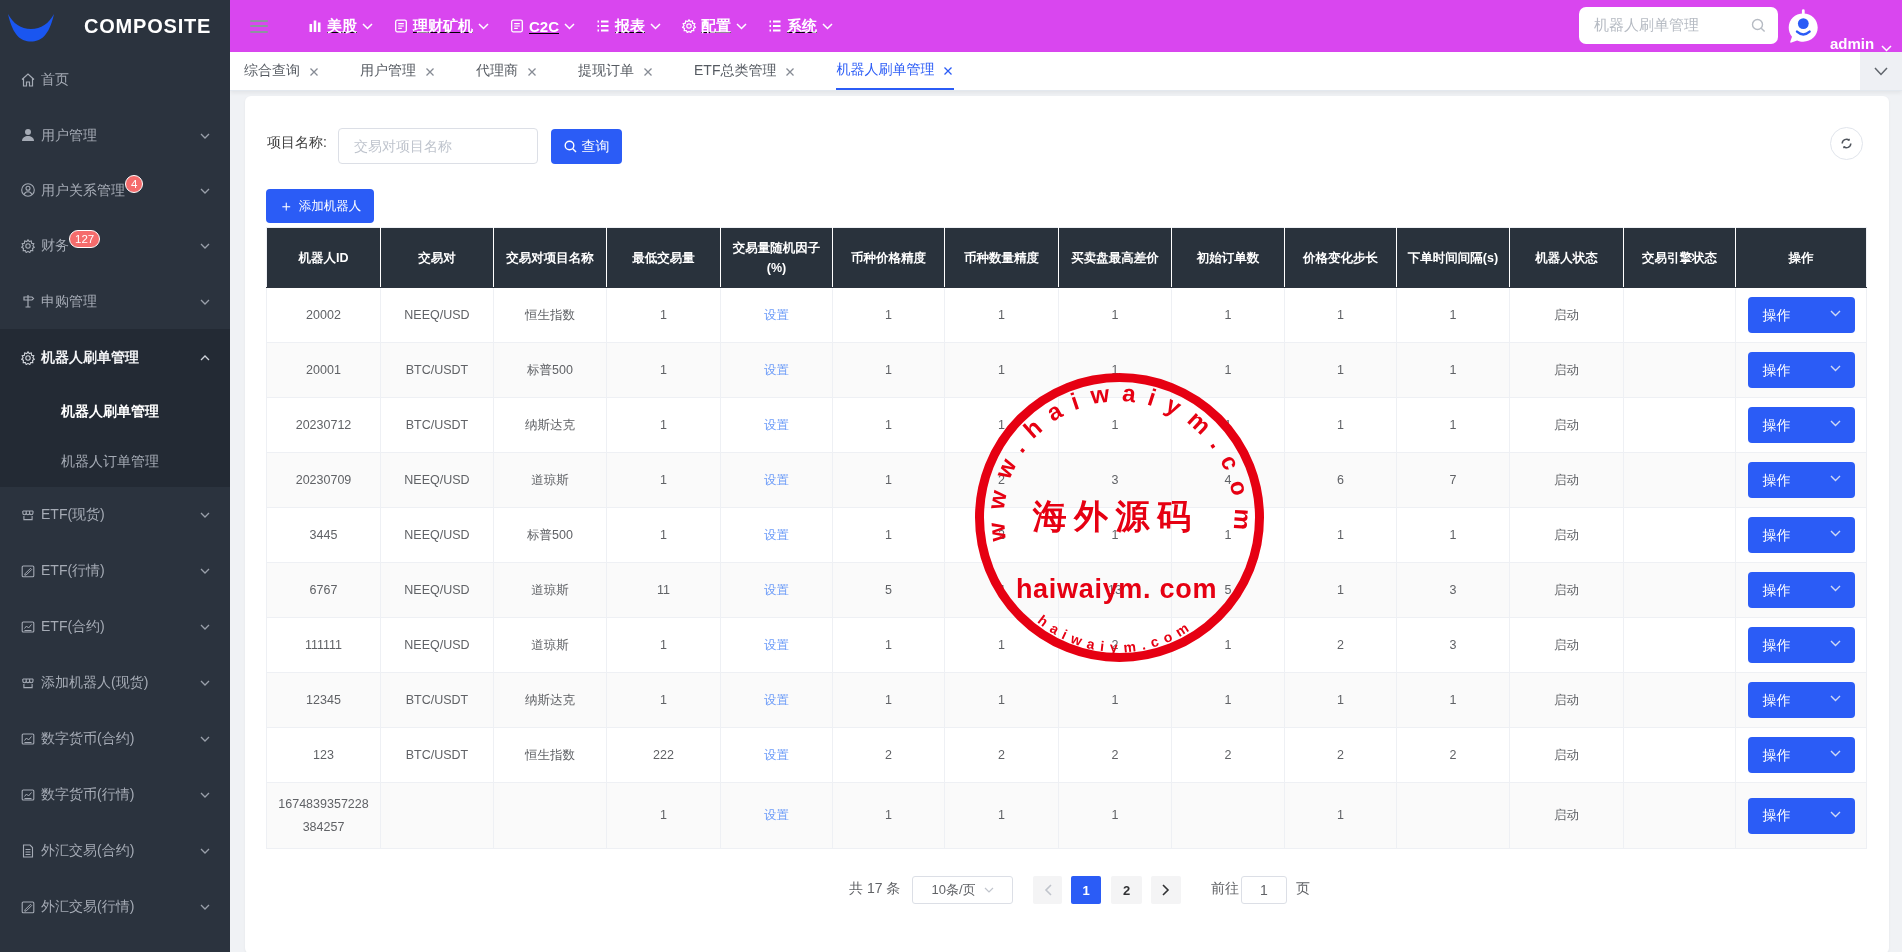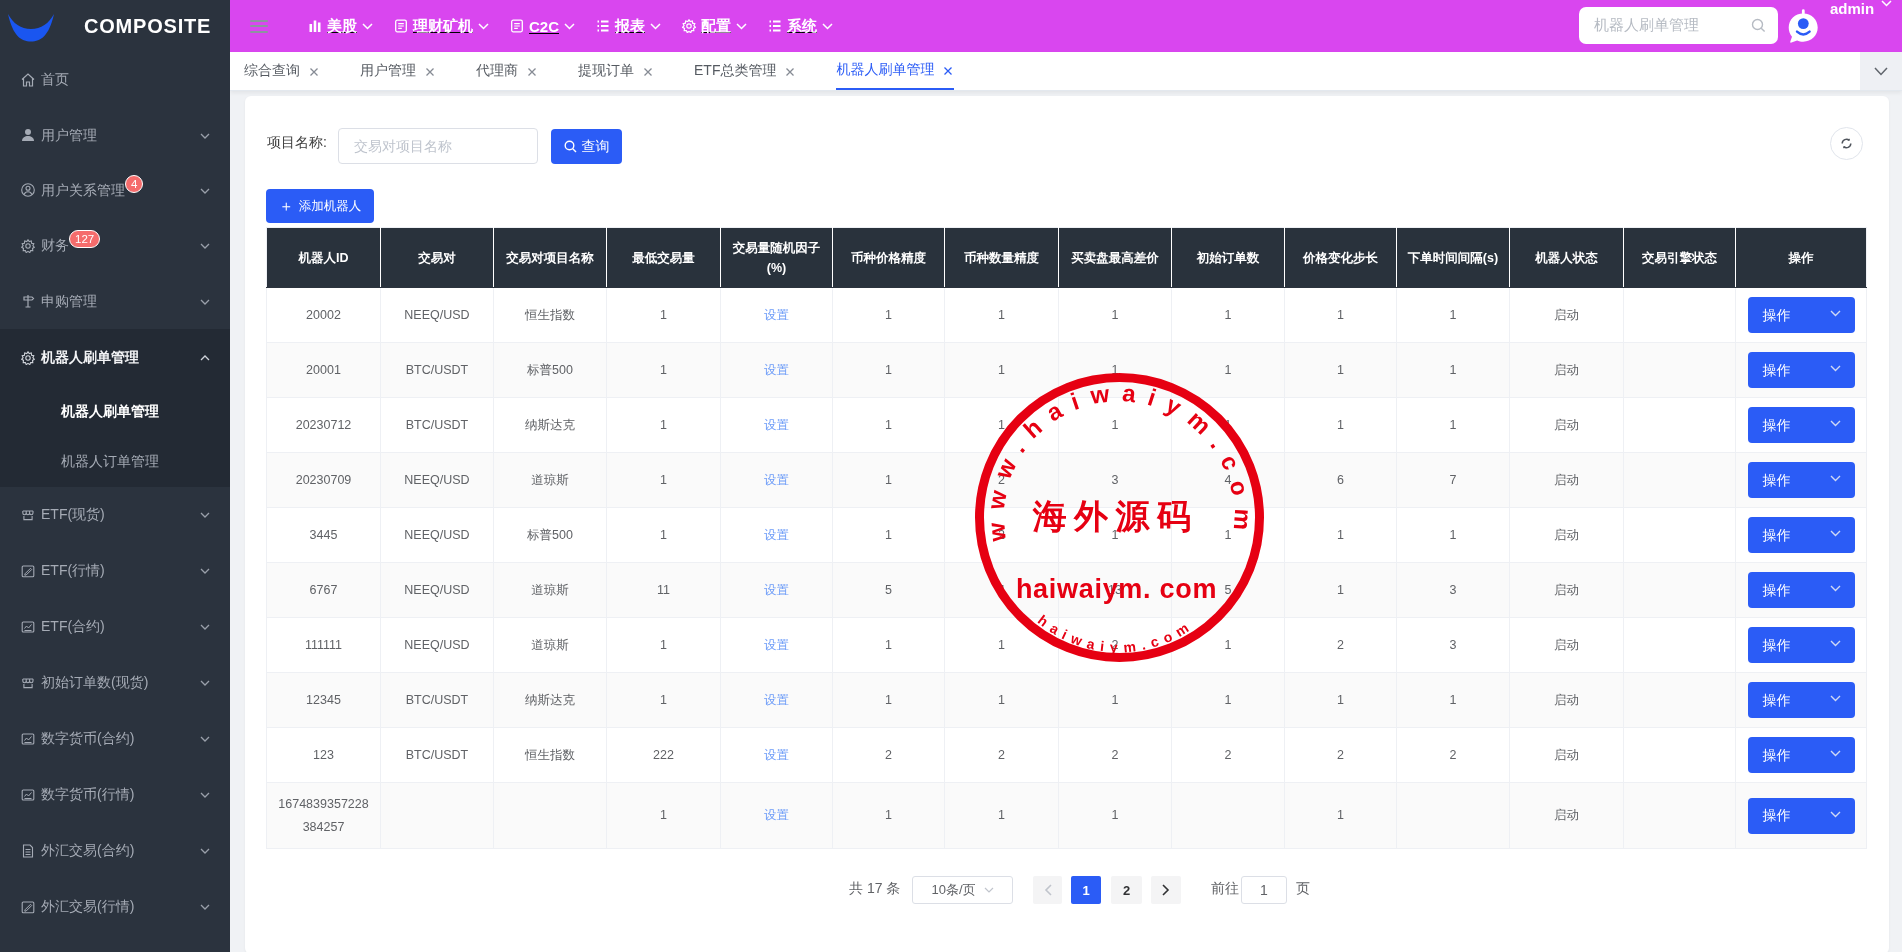--- a/index.html
+++ b/index.html
@@ -27,21 +27,21 @@
   #topbar { position:absolute; left:230px; top:0; width:1672px; height:52px; background:#d946ef; display:flex; align-items:center;text-decoration:underline; }
   #hamb { width:18px; height:13px; margin-left:20px; display:flex; flex-direction:column; justify-content:space-between; }
   #hamb i { display:block; height:2px; background:#8d93a0; border-radius:1px; }
   .tm { display:flex; align-items:center; color:#fff; font-size:15px; font-weight:bold; margin-right:21px; }
   .tm .tic { width:14px; height:14px; margin-right:5px; }
   .tm .car { margin-left:5px; }
   #tmwrap { display:flex; align-items:center; margin-left:40px; }
   #search { position:absolute; left:1349px; top:7px; width:199px; height:37px; background:#fff; border-radius:7px; display:flex; align-items:center; }
   #search .ph { color:#b6bbc3; font-size:15px; margin-left:15px; flex:1; }
   #avatar { position:absolute; left:1557px; top:9px; width:32px; height:34px; }
-  #adm { position:absolute; left:1600px; top:0; height:52px; display:flex; align-items:flex-start; color:#fff; font-size:15px; font-weight:bold; }
+  #adm { position:absolute; left:1600px; top:0; height:52px; display:flex; align-items:flex-end; color:#fff; font-size:15px; font-weight:bold; }
   #adm .car { margin-left:7px; }
 
   
   #tabbar { position:absolute; left:230px; top:52px; width:1672px; height:39px; background:#fff; border-bottom:1px solid #e3e8ee; box-shadow:0 2px 4px rgba(0,0,0,0.06); display:flex; align-items:center; z-index:4; }
   .tab { display:inline-flex; align-items:center; height:38px; font-size:14px; color:#555a61; margin-right:40px; position:relative; }
   .tab .x { margin-left:8px; width:12px; height:12px; position:relative; }
   .tab.act { color:#2b5cf6; border-bottom:2px solid #2b5cf6; }
   #tabmore { position:absolute; right:0; top:0; width:42px; height:38px; background:#eef0f4; display:flex; align-items:center; justify-content:center; }
 
   
@@ -205,21 +205,21 @@
             <path d="M1,1 L5,5 L9,1" fill="none" stroke="#9aa0aa" stroke-width="1.3"></path>
           </svg></span>
       </div>
       <div class="mi" style="height:56px">
         <span class="ic">
           <svg width="14" height="14" viewBox="0 0 14 14">
             <path d="M1.9,3 L12.1,3 M1.8,3 L1.8,5 A1.7,1.7 0 0 0 5.2,5 L5.2,3 M5.2,5 A1.7,1.7 0 0 0 8.6,5 L8.6,3 M8.6,5 A1.7,1.7 0 0 0 12,5 L12,3" fill="none" stroke="#a5abb5" stroke-width="1.1"></path>
             <path d="M2.9,8 L2.9,11.6 L11.1,11.6 L11.1,8" fill="none" stroke="#a5abb5" stroke-width="1.1"></path>
           </svg>
         </span>
-        <span class="tx">初始订单数(现货)</span>
+        <span class="tx">添加机器人(现货)</span>
         <span class="ar"><svg width="10" height="6" viewBox="0 0 10 6">
             <path d="M1,1 L5,5 L9,1" fill="none" stroke="#9aa0aa" stroke-width="1.3"></path>
           </svg></span>
       </div>
       <div class="mi" style="height:56px">
         <span class="ic">
           <svg width="14" height="14" viewBox="0 0 14 14">
             <rect x="1.2" y="2" width="11.6" height="10" rx="1" fill="none" stroke="#a5abb5" stroke-width="1.1"></rect>
             <path d="M3.5,8.5 L5.5,6 L7.5,8 L10.5,4.5 M3.5,10.5 L10.5,10.5" fill="none" stroke="#a5abb5" stroke-width="1"></path>
           </svg>

